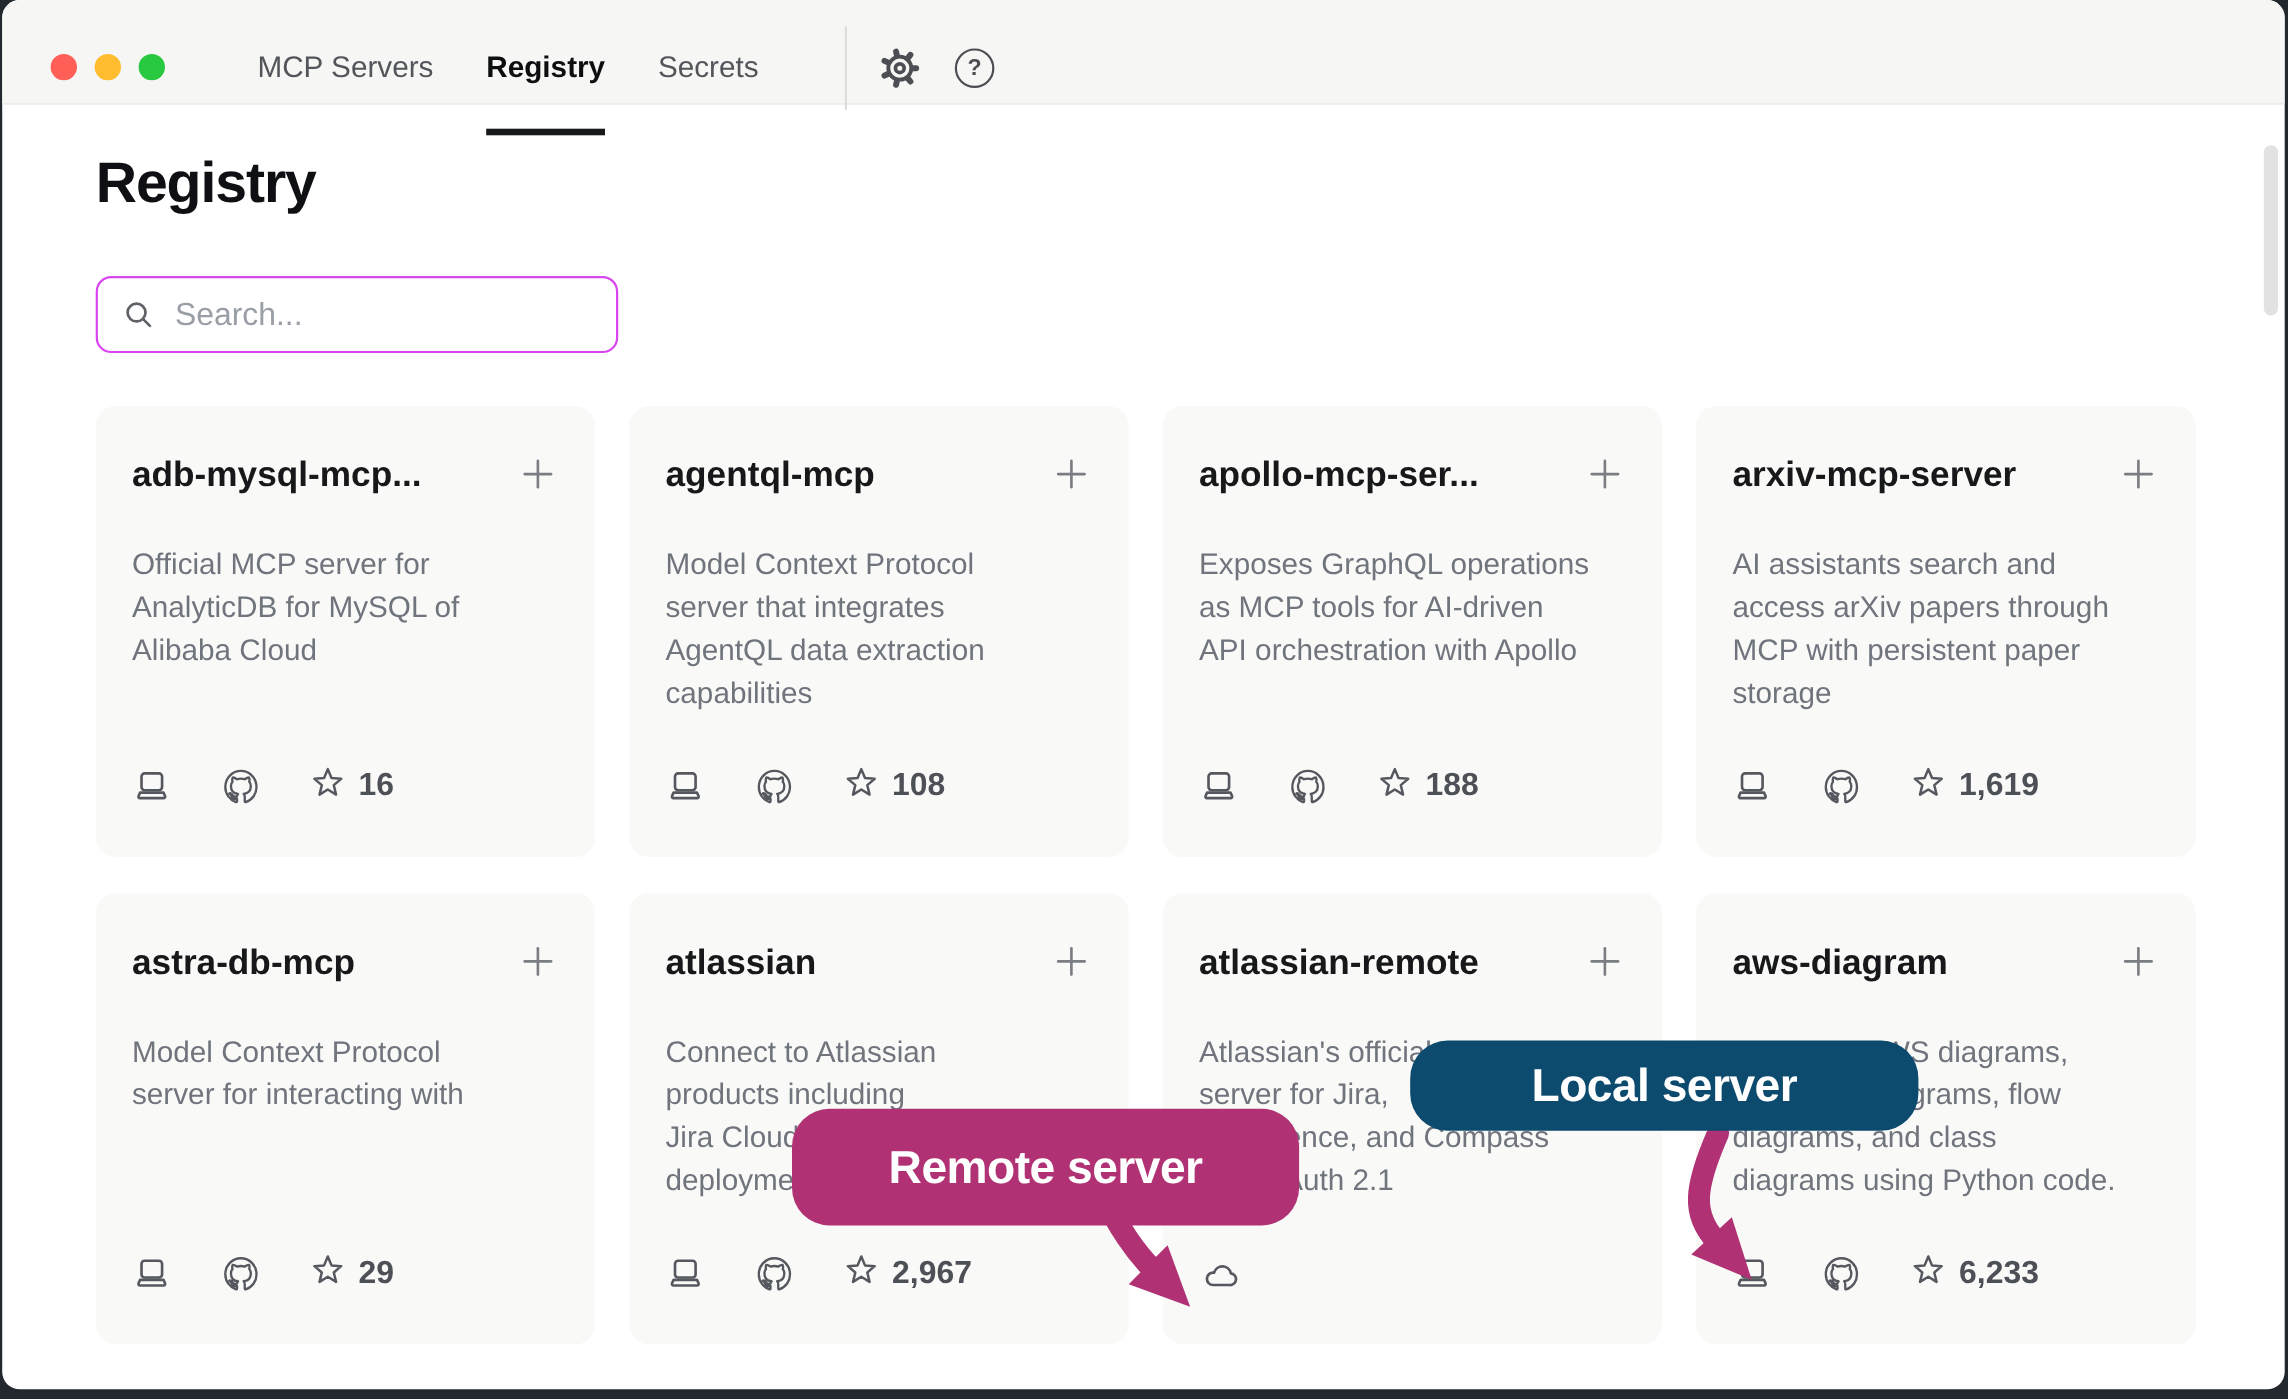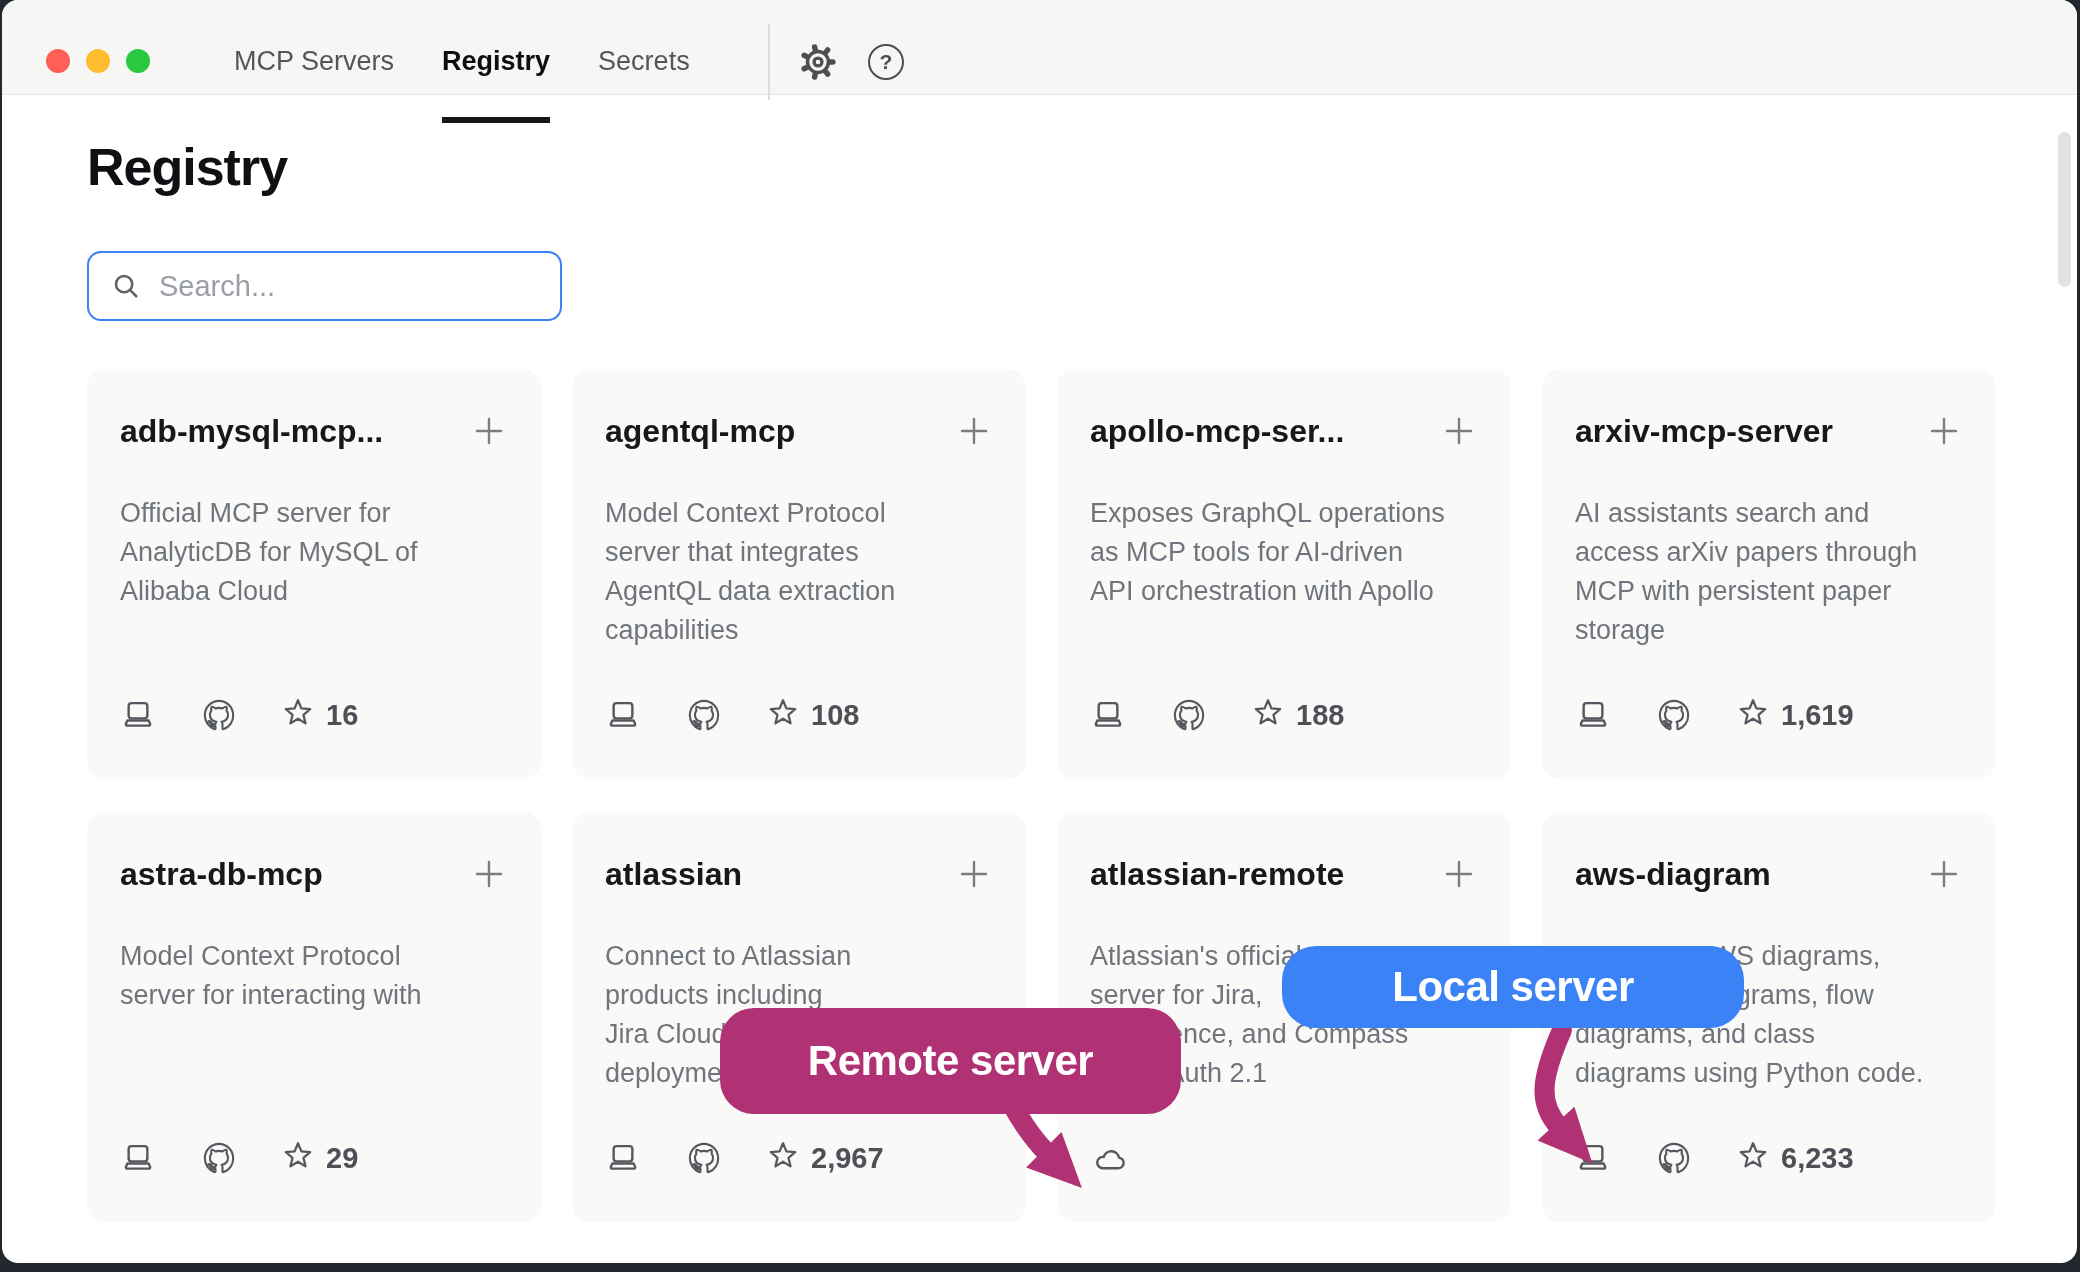--- a/index.html
+++ b/index.html
@@ -22,21 +22,21 @@
   .tb-icon { position:absolute; top:0; height:123px; display:flex; align-items:center; color:#4b4e52; }
   .tb-gear { left:797px; }
   .tb-help { left:866px; }
   .help-circle { width:36px; height:36px; border:2.5px solid #4b4e52; border-radius:50%;
                  display:flex; align-items:center; justify-content:center;
                  font-size:21px; font-weight:700; color:#4b4e52; }
 
   
   .main { position:relative; padding:43px 0 0 85px; }
   h1 { font-size:52px; font-weight:800; color:#0f1013; letter-spacing:-1px; line-height:58px; }
-  .search { margin-top:55px; width:475px; height:70px; border:2px solid #3b82f6; border-radius:14px;
+  .search { margin-top:55px; width:475px; height:70px; border:2px solid #d946ef; border-radius:14px;
             background:#fff; display:flex; align-items:center; padding:0 22px; gap:18px; }
   .search input { border:none; outline:none; font-size:29px; color:#32343a; width:360px;
                   font-family:inherit; background:transparent; }
   .search input::placeholder { color:#9a9ea6; }
 
   .grid { margin-top:48px; display:grid; grid-template-columns:repeat(4,454px);
           column-gap:31px; row-gap:33px; }
   .card { position:relative; width:454px; height:410px; background:#f9f9f8;
           border-radius:18px; padding:43px 33px 0 33px; }
   .card-head { display:flex; align-items:center; justify-content:space-between; }
@@ -392,13 +392,13 @@
   <defs>
     <marker id="ah" markerUnits="userSpaceOnUse" markerWidth="70" markerHeight="70" refX="8" refY="27" orient="auto">
       <path d="M2,2 L56,27 L2,52 Z" fill="#b03274"></path>
     </marker>
   </defs>
   <path d="M998,1078 C1018,1118 1032,1138 1048,1154" stroke="#b03274" stroke-width="20" fill="none" stroke-linecap="round" marker-end="url(#ah)"></path>
   <path d="M1562,1030 C1540,1080 1538,1104 1560,1128" stroke="#b03274" stroke-width="20" fill="none" stroke-linecap="round" marker-end="url(#ah)"></path>
 </svg>
 
 <div class="callout" id="callout-remote" style="background:#b03274">Remote server</div>
-<div class="callout" id="callout-local" style="background:#3b82f6">Local server</div>
+<div class="callout" id="callout-local" style="background:#0c4a6e">Local server</div>
 
 </body></html>

